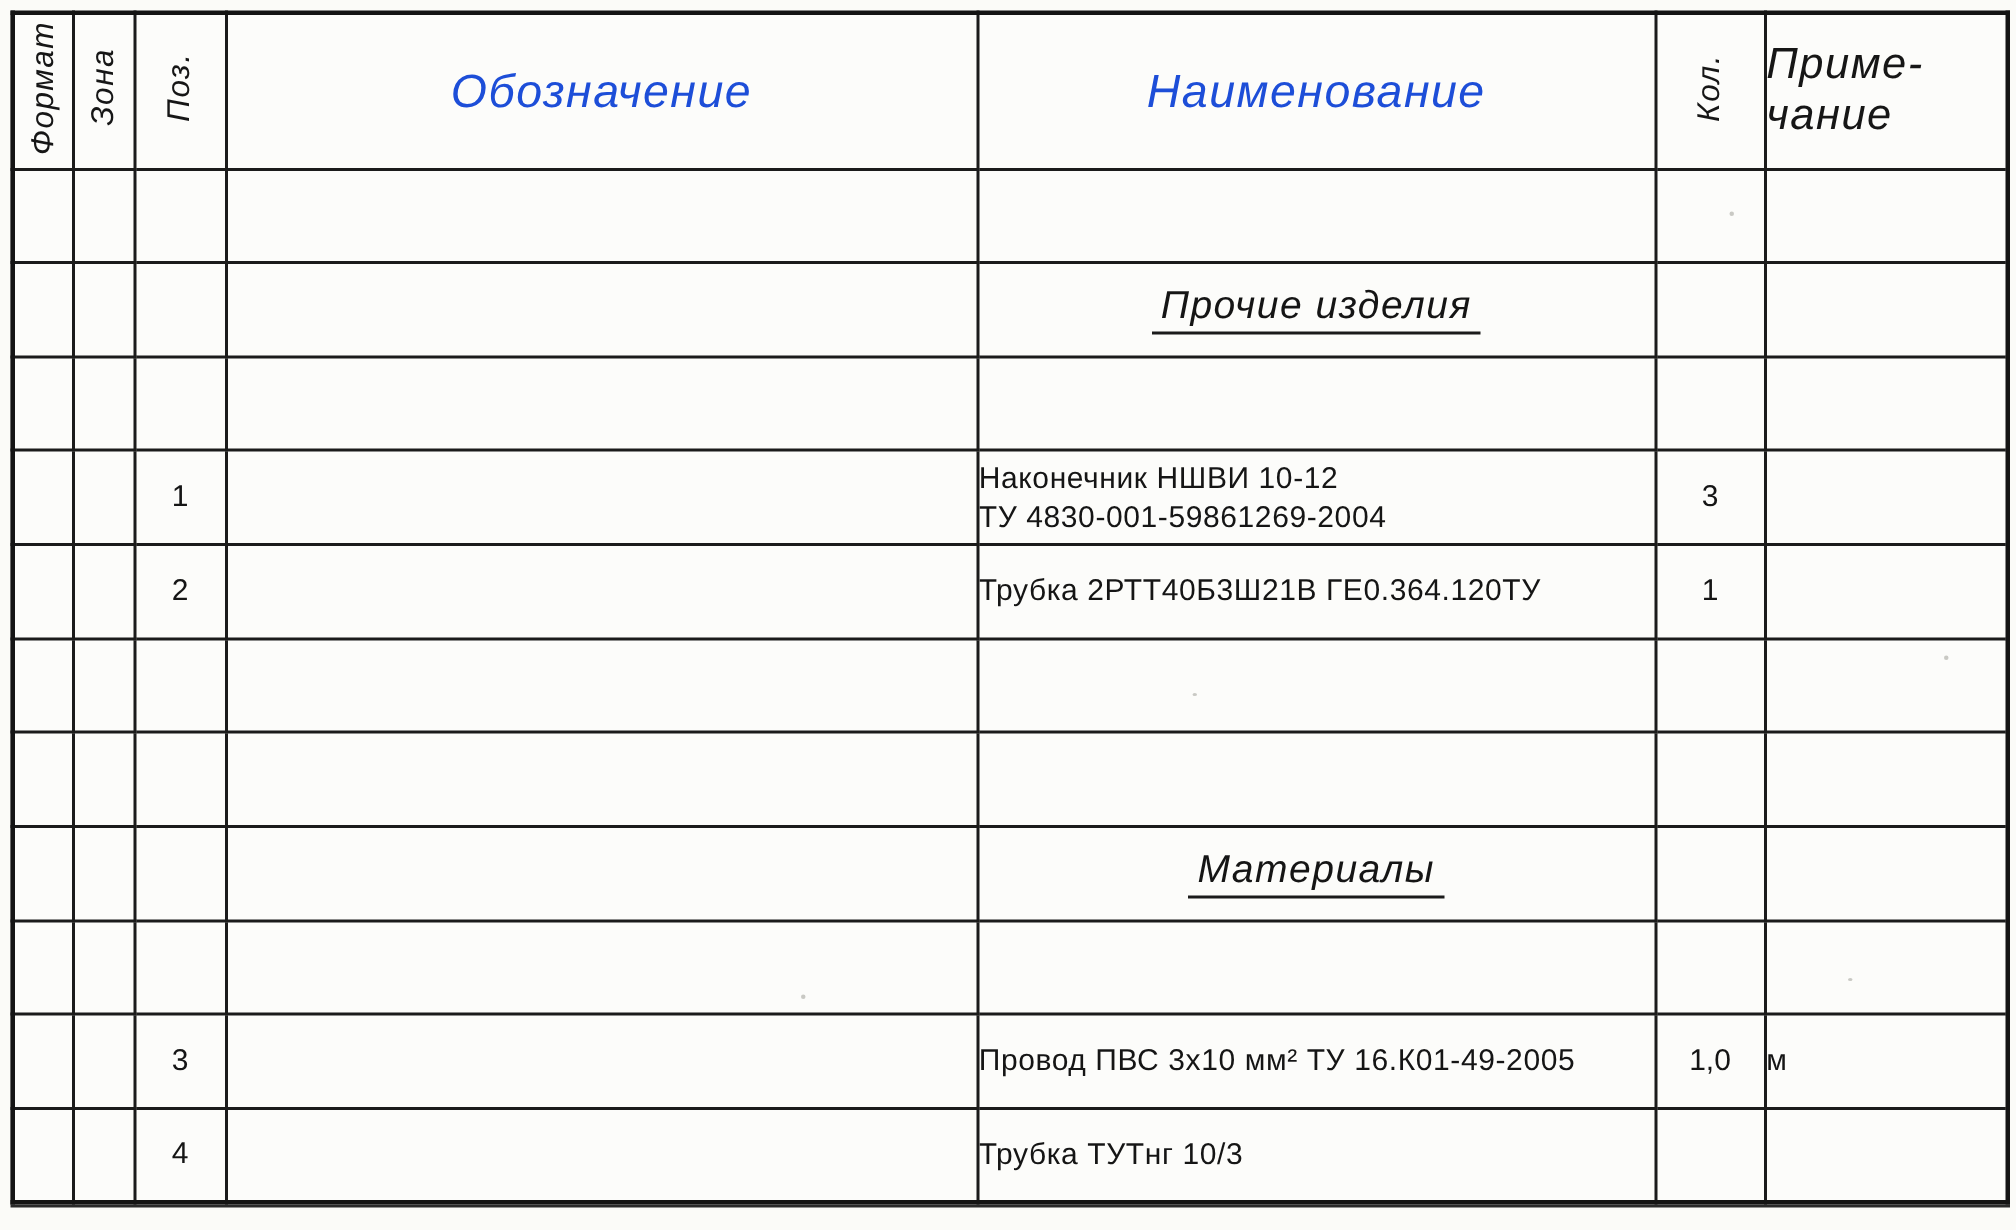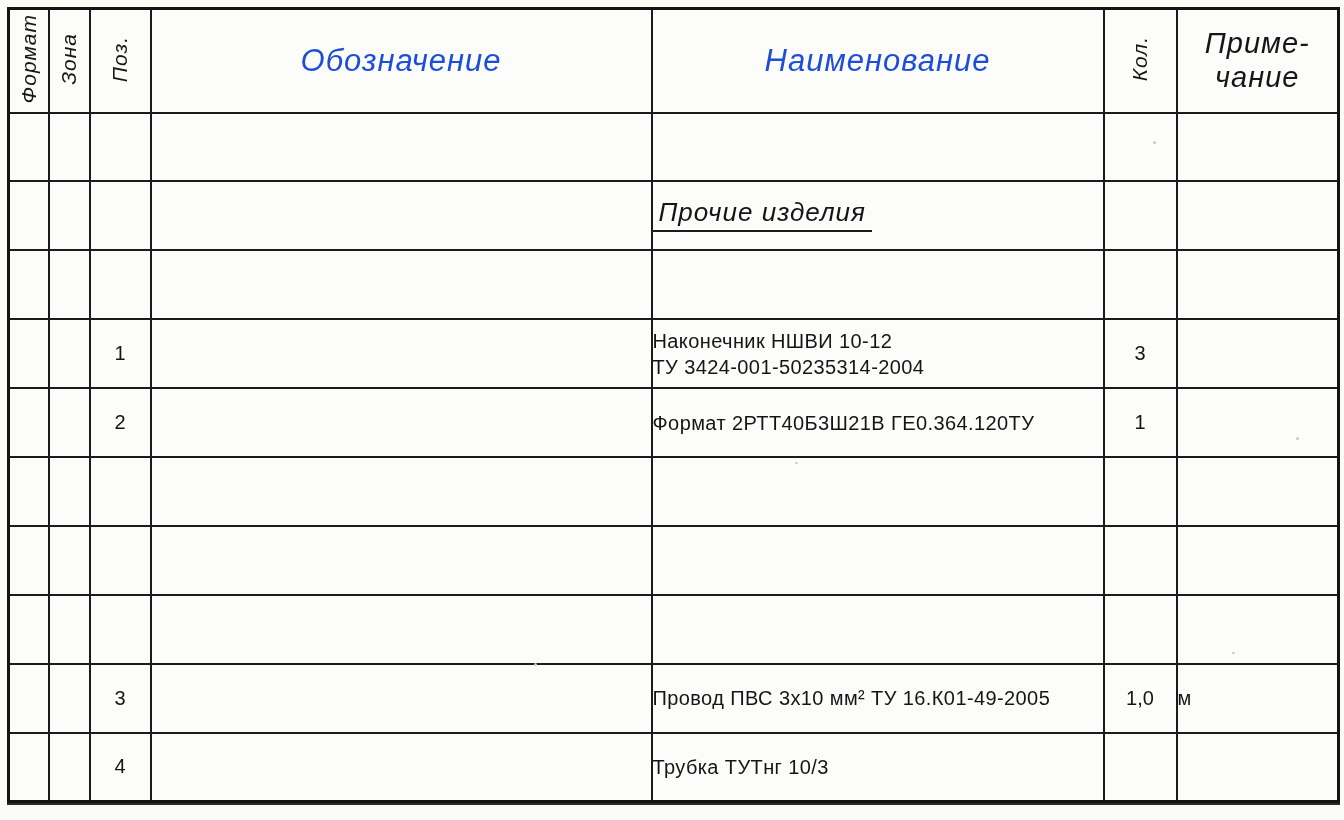--- a/index.html
+++ b/index.html
@@ -52,21 +52,21 @@
   }
   th.h-wide {
     text-align: center;
     vertical-align: middle;
     font-style: italic;
     font-size: 31px;
     letter-spacing: 1px;
     color: #1d4ed8;
   }
   th.h-note {
-    text-align: center;
+    text-align: left;
     vertical-align: middle;
     font-style: italic;
     font-size: 29px;
     line-height: 1.15;
     letter-spacing: 1px;
     padding-left: 14px;
     white-space: pre-line;
     color: #161616;
   }
   
@@ -79,21 +79,21 @@
   td.c-name {
     vertical-align: middle;
     font-size: 20px;
     letter-spacing: 0.4px;
     padding-left: 20px;
     padding-right: 6px;
     line-height: 26px;
     white-space: pre-line;
   }
   td.c-name.section {
-    text-align: left;
+    text-align: center;
     padding-left: 0;
   }
   .section-text {
     display: inline-block;
     font-style: italic;
     font-size: 26px;
     letter-spacing: 1px;
     border-bottom: 2px solid #1b1b1b;
     padding: 0 6px 5px 6px;
   }
@@ -163,48 +163,57 @@
         <td class="c-name"></td>
         <td class="c-qty"></td>
         <td class="c-note"></td>
       </tr>
       <tr>
         <td class="c-fmt"></td>
         <td class="c-zone"></td>
         <td class="c-pos">1</td>
         <td class="c-des"></td>
         <td class="c-name">Наконечник НШВИ 10-12
-ТУ 3424-001-50235314-2004</td>
+ТУ 4830-001-59861269-2004</td>
         <td class="c-qty">3</td>
         <td class="c-note"></td>
       </tr>
       <tr>
         <td class="c-fmt"></td>
         <td class="c-zone"></td>
         <td class="c-pos">2</td>
         <td class="c-des"></td>
-        <td class="c-name">Формат 2РТТ40Б3Ш21В ГЕ0.364.120ТУ</td>
+        <td class="c-name">Трубка 2РТТ40Б3Ш21В ГЕ0.364.120ТУ</td>
         <td class="c-qty">1</td>
         <td class="c-note"></td>
       </tr>
       <tr>
         <td class="c-fmt"></td>
         <td class="c-zone"></td>
         <td class="c-pos"></td>
         <td class="c-des"></td>
         <td class="c-name"></td>
         <td class="c-qty"></td>
         <td class="c-note"></td>
       </tr>
       <tr>
         <td class="c-fmt"></td>
         <td class="c-zone"></td>
         <td class="c-pos"></td>
         <td class="c-des"></td>
         <td class="c-name"></td>
+        <td class="c-qty"></td>
+        <td class="c-note"></td>
+      </tr>
+      <tr>
+        <td class="c-fmt"></td>
+        <td class="c-zone"></td>
+        <td class="c-pos"></td>
+        <td class="c-des"></td>
+        <td class="c-name section"><span class="section-text">Материалы</span></td>
         <td class="c-qty"></td>
         <td class="c-note"></td>
       </tr>
       <tr>
         <td class="c-fmt"></td>
         <td class="c-zone"></td>
         <td class="c-pos"></td>
         <td class="c-des"></td>
         <td class="c-name"></td>
         <td class="c-qty"></td>

